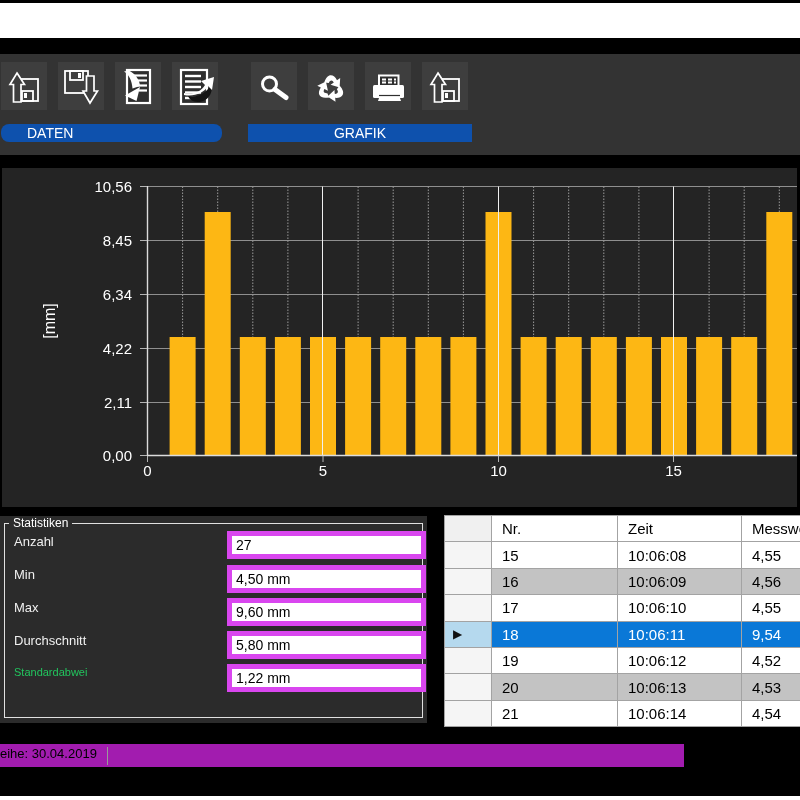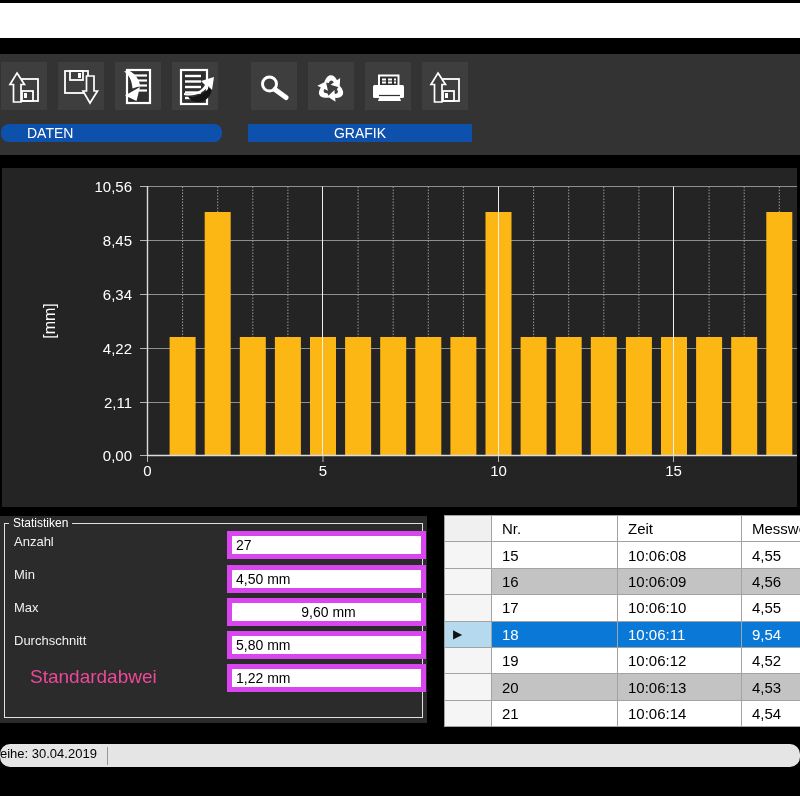--- a/index.html
+++ b/index.html
@@ -192,24 +192,24 @@
 
   <div class="abs" style="left:0;top:507px;width:800px;height:202px;background:#000">
 
     <div class="abs" style="left:0;top:9px;width:427px;height:207px;background:#2b2b2b">
       <div class="abs" style="left:4px;top:7px;width:417px;height:193px;border:1px solid #e0e0e0"></div>
       <div class="abs" style="left:9px;top:0px;background:#2b2b2b;color:#fff;font-size:12px;padding:0 4px;">Statistiken</div>
       <div class="abs" style="left:14px;top:18px;color:#f0f0f0;font-size:13px;">Anzahl</div>
       <div class="abs" style="left:14px;top:51px;color:#f0f0f0;font-size:13px;">Min</div>
       <div class="abs" style="left:14px;top:84px;color:#f0f0f0;font-size:13px;">Max</div>
       <div class="abs" style="left:14px;top:117px;color:#f0f0f0;font-size:13px;">Durchschnitt</div>
-      <div class="abs" style="left:14px;top:150px;color:#ec4899;font-size:19px;margin-left:16px;">Standardabwei</div>
+      <div class="abs" style="left:14px;top:150px;color:#22c55e;font-size:11px;">Standardabwei</div>
       <div class="abs fld" style="left:227px;top:15px;">27</div>
       <div class="abs fld" style="left:227px;top:49px;">4,50 mm</div>
-      <div class="abs fld" style="left:227px;top:82px;text-align:center;">9,60 mm</div>
+      <div class="abs fld" style="left:227px;top:82px;">9,60 mm</div>
       <div class="abs fld" style="left:227px;top:115px;">5,80 mm</div>
       <div class="abs fld" style="left:227px;top:148px;">1,22 mm</div>
     </div>
 
     <div class="abs" style="left:444px;top:8px;width:356px;height:219px;overflow:hidden;background:#000">
       <table id="grid" cellspacing="0">
         <colgroup>
           <col style="width:47px">
           <col style="width:126px">
           <col style="width:124px">
@@ -264,21 +264,21 @@
             <td class="rh"></td>
             <td>21</td>
             <td>10:06:14</td>
             <td>4,54</td>
           </tr>
         </tbody>
       </table>
     </div>
   </div>
 
-  <div class="abs" style="left:0;top:744px;width:800px;height:23px;background:#e5e5e5;color:#000;font-size:13px;border-radius:10px;">
+  <div class="abs" style="left:0;top:744px;width:684px;height:23px;background:#a21caf;color:#000;font-size:13px;">
     <span style="position:absolute;left:0px;top:2px;">eihe: 30.04.2019</span>
     <span style="position:absolute;left:107px;top:3px;width:1px;height:18px;background:#999"></span>
   </div>
   <div class="abs" style="left:0;top:767px;width:800px;height:4px;background:#000"></div>
   <div class="abs" style="left:0;top:771px;width:800px;height:22px;background:#f0f0f0;color:#000;font-size:13px;margin-top:32px;">
     <span style="position:absolute;left:-4px;top:7px;">H24</span>
     <span style="position:absolute;left:24px;top:1px;width:1px;height:19px;background:#999"></span>
   </div>
   <div class="abs" style="left:0;top:793px;width:800px;height:3px;background:#000"></div>
   <div class="abs" style="left:0;top:796px;width:800px;height:4px;background:#fff"></div>

